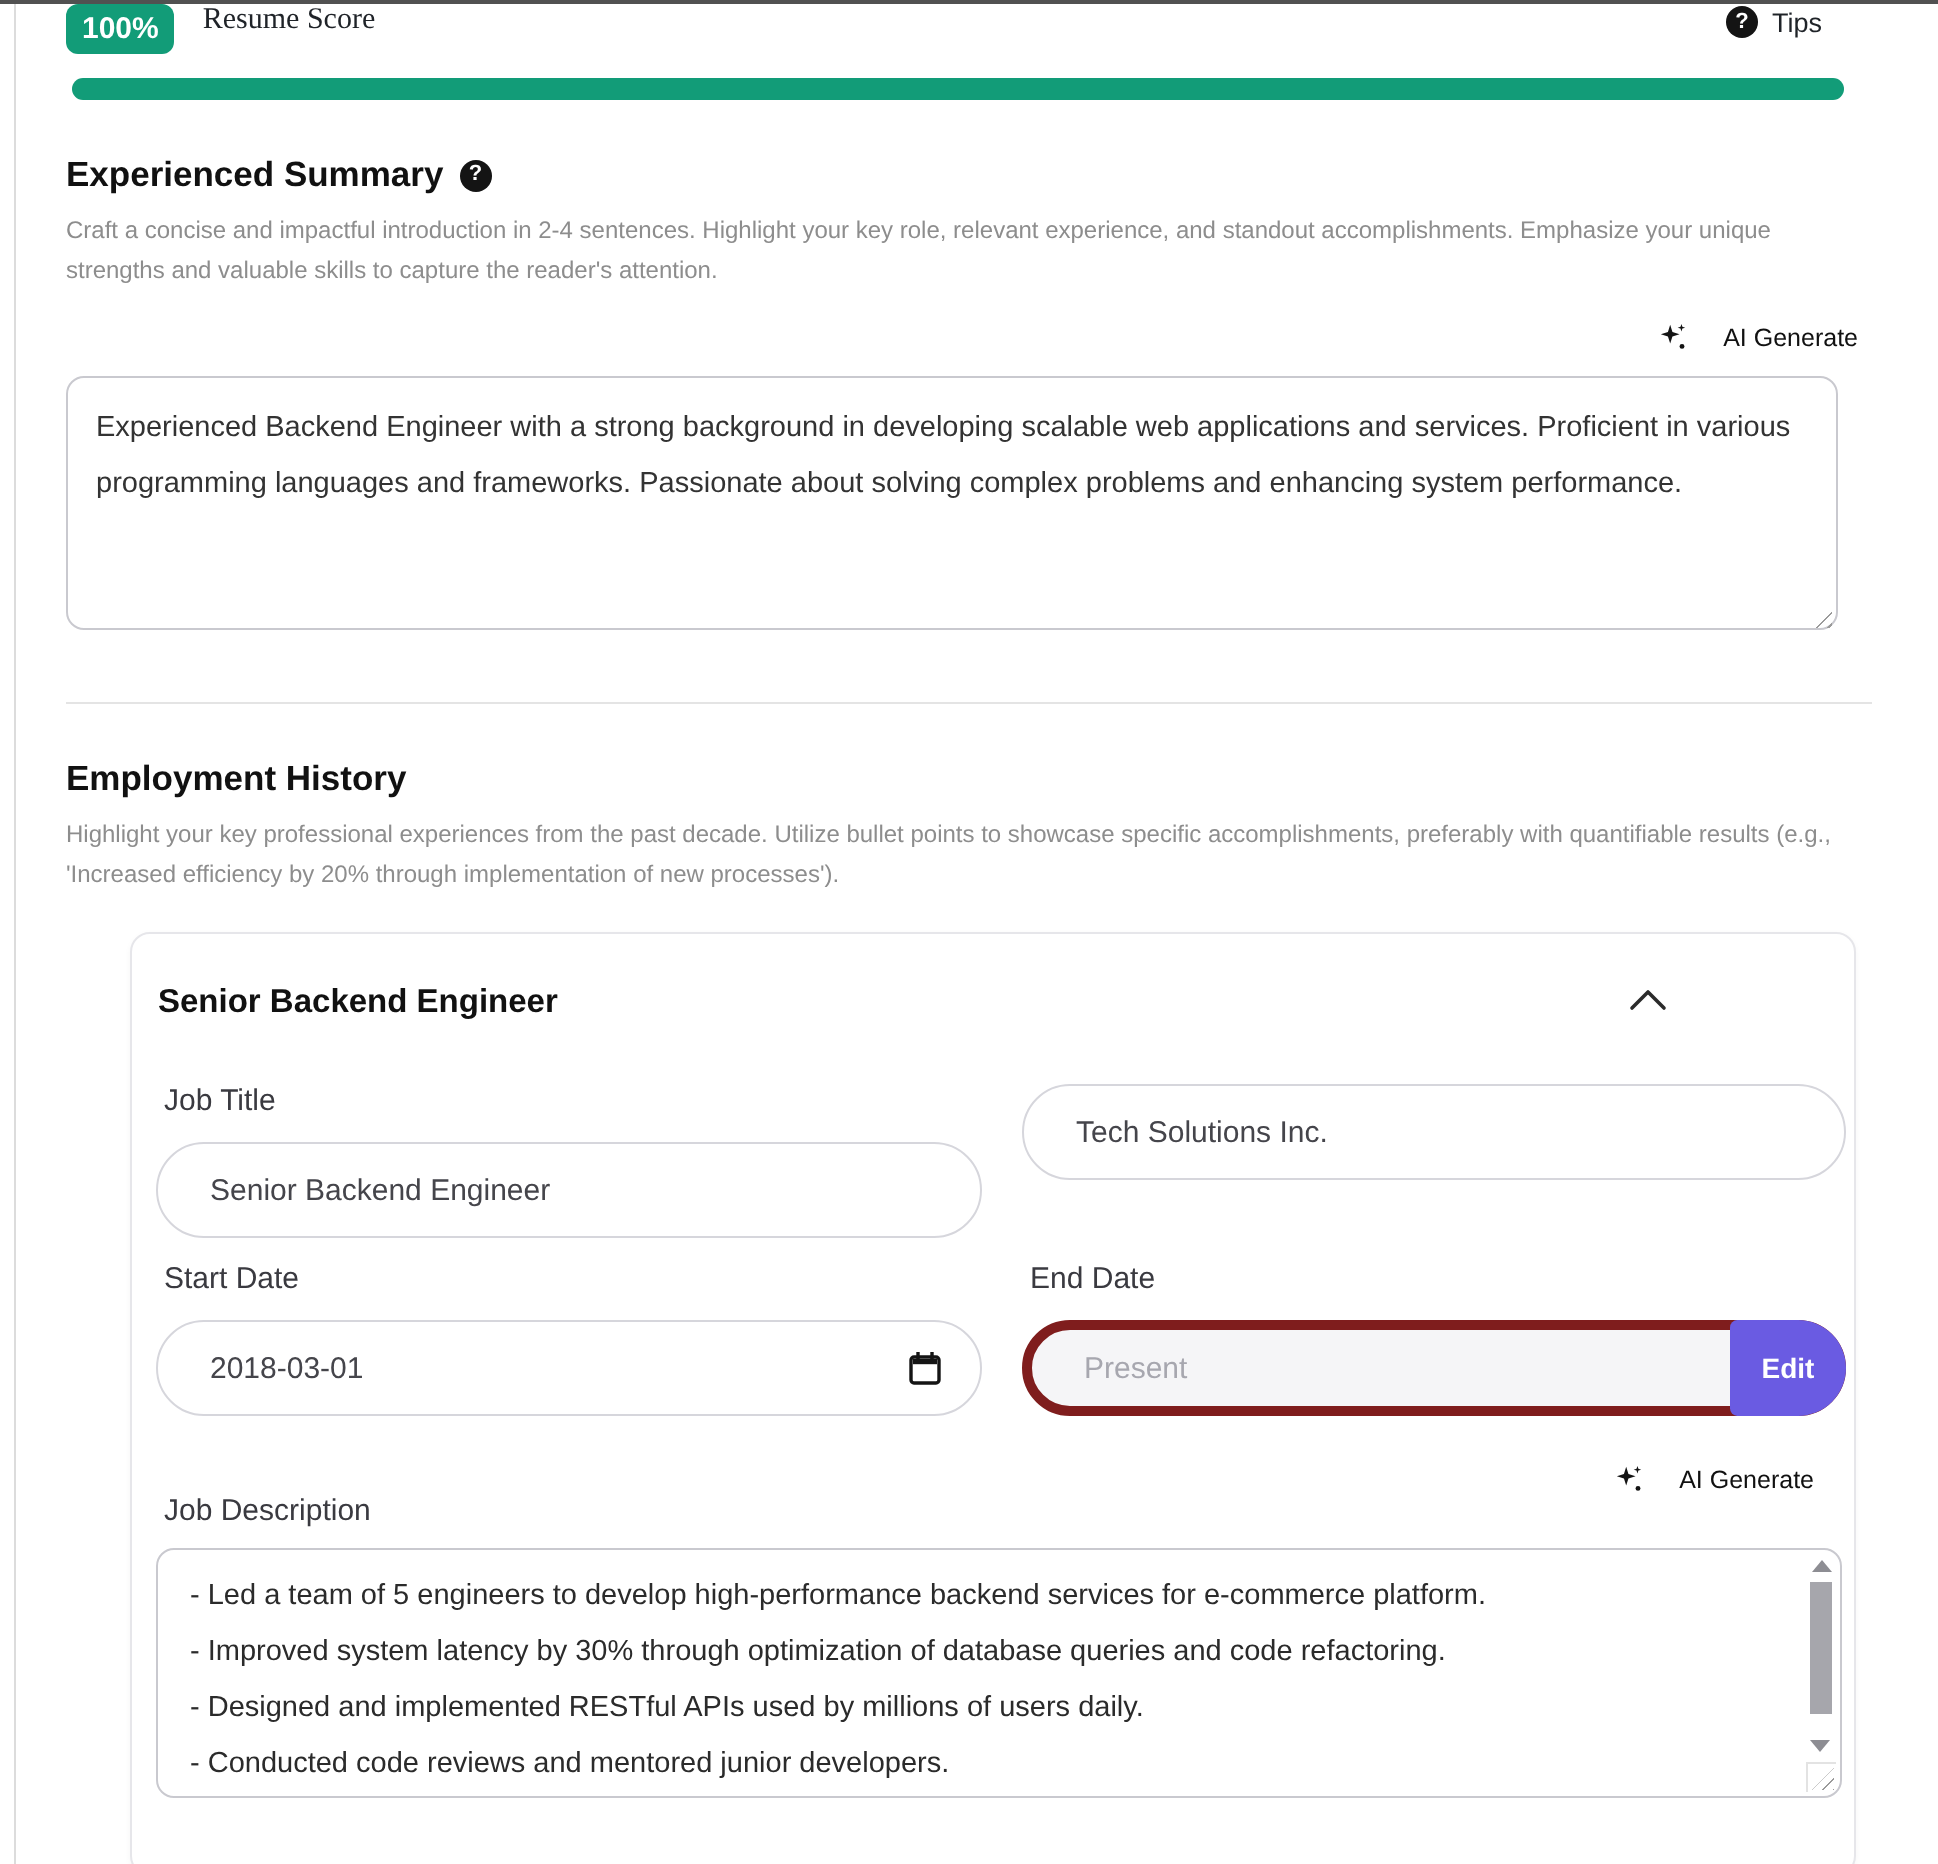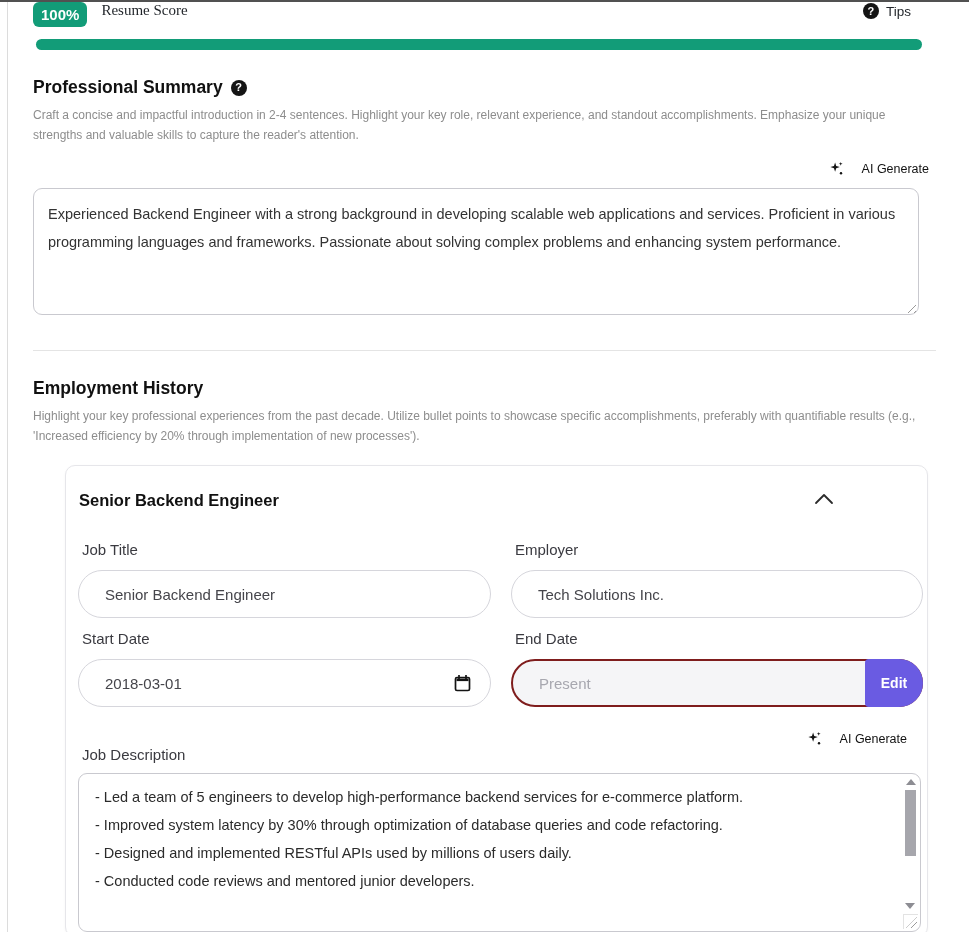--- a/index.html
+++ b/index.html
@@ -73,36 +73,36 @@
   .field-label { display:block; font-size:15px; color:#3a3a40; margin:0 0 12px 4px; }
   .row2 { margin-top:12px; }
   .pill-input {
     width:100%; height:48px; border:1px solid #d6d6dc; border-radius:24px;
     padding:0 26px; font-family:inherit; font-size:15px; color:#45454b; outline:none; background:#fff;
   }
   .input-shell { position:relative; }
   .cal-icon { position:absolute; right:20px; top:15px; pointer-events:auto; cursor:pointer; }
   .end-wrap { position:relative; }
   .end-input {
-    width:100%; height:48px; border:2px solid #7f1d1d; background:#f5f5f7; border-radius:24px;
+    width:100%; height:48px; border:5px solid #7f1d1d; background:#f5f5f7; border-radius:24px;
     padding:0 26px; font-family:inherit; font-size:15px; color:#45454b; outline:none;
   }
   .end-input::placeholder { color:#a7a7af; }
   .edit-btn {
     position:absolute; right:0; top:0; width:58px; height:48px;
     background:var(--purple,#6a5be2); color:#ffffff; font-weight:bold; font-size:14px;
     border:none; border-radius:4px 26px 26px 4px; cursor:pointer; font-family:inherit;
   }
 
   .jd-head { position:relative; margin-top:22px; height:34px; }
   .jd-label { position:absolute; left:4px; bottom:0; font-size:15px; color:#3a3a40; }
   .jd-ai { position:absolute; right:8px; top:0; }
 
   .jd-box {
-    position:relative; margin-top:10px; width:843px; height:159px;
+    position:relative; margin-top:10px; width:843px; height:125px;
     border:1px solid #c9c9cf; border-radius:9px; background:#fff; overflow:hidden;
   }
   .jd-text {
     position:absolute; left:0; top:0; right:20px; bottom:0; padding:9px 8px 0 16px;
     font-size:14.5px; line-height:28px; color:#2b2b2b; white-space:pre-wrap; overflow:hidden;
   }
   .jd-scroll { position:absolute; top:2px; right:2px; bottom:19px; width:15px; }
   .arr { width:0; height:0; margin:3px auto 0 auto; border-left:5px solid transparent; border-right:5px solid transparent; }
   .arr-up { border-bottom:6px solid #8d8d93; }
   .arr-down { border-top:6px solid #8d8d93; position:absolute; bottom:3px; left:2px; }
@@ -127,21 +127,21 @@
   <span class="topbar-title">Resume Score</span>
   <button class="tips">
     <span class="help-icon">?</span>
     <span class="tips-label">Tips</span>
   </button>
 </header>
 <div class="progress-fill" style="width: 886px;"></div>
 
 <section class="section">
   <h2 class="section-heading">
-    <span>Professional Summary</span>
+    <span>Experienced Summary</span>
     <span class="help-icon">?</span>
   </h2>
   <p class="section-desc">Craft a concise and impactful introduction in 2-4 sentences. Highlight your key role, relevant experience, and standout accomplishments. Emphasize your unique strengths and valuable skills to capture the reader's attention.</p>
   <div class="ai-row">
     <button class="ai-btn">
       <svg width="15" height="15" viewBox="0 0 16 16">
         <path d="M6.5 1.5 L7.7 5.3 L11.5 6.5 L7.7 7.7 L6.5 11.5 L5.3 7.7 L1.5 6.5 L5.3 5.3 Z" fill="#141414"></path>
         <path d="M12.5 1 L13 2.5 L14.5 3 L13 3.5 L12.5 5 L12 3.5 L10.5 3 L12 2.5 Z" fill="#141414"></path>
         <circle cx="12.8" cy="13" r="1.3" fill="#141414"></circle>
       </svg>
@@ -169,21 +169,20 @@
         </svg>
       </button>
     </div>
 
     <div class="grid">
       <div>
         <label class="field-label">Job Title</label>
         <input class="pill-input" value="Senior Backend Engineer" style="">
       </div>
       <div>
-        <label class="field-label">Employer</label>
         <input class="pill-input" value="Tech Solutions Inc." style="">
       </div>
     </div>
 
     <div class="grid row2">
       <div>
         <label class="field-label">Start Date</label>
         <div class="input-shell">
           <input class="pill-input" value="2018-03-01" style="">
           <svg class="cal-icon" width="17" height="18" viewBox="0 0 17 18">

